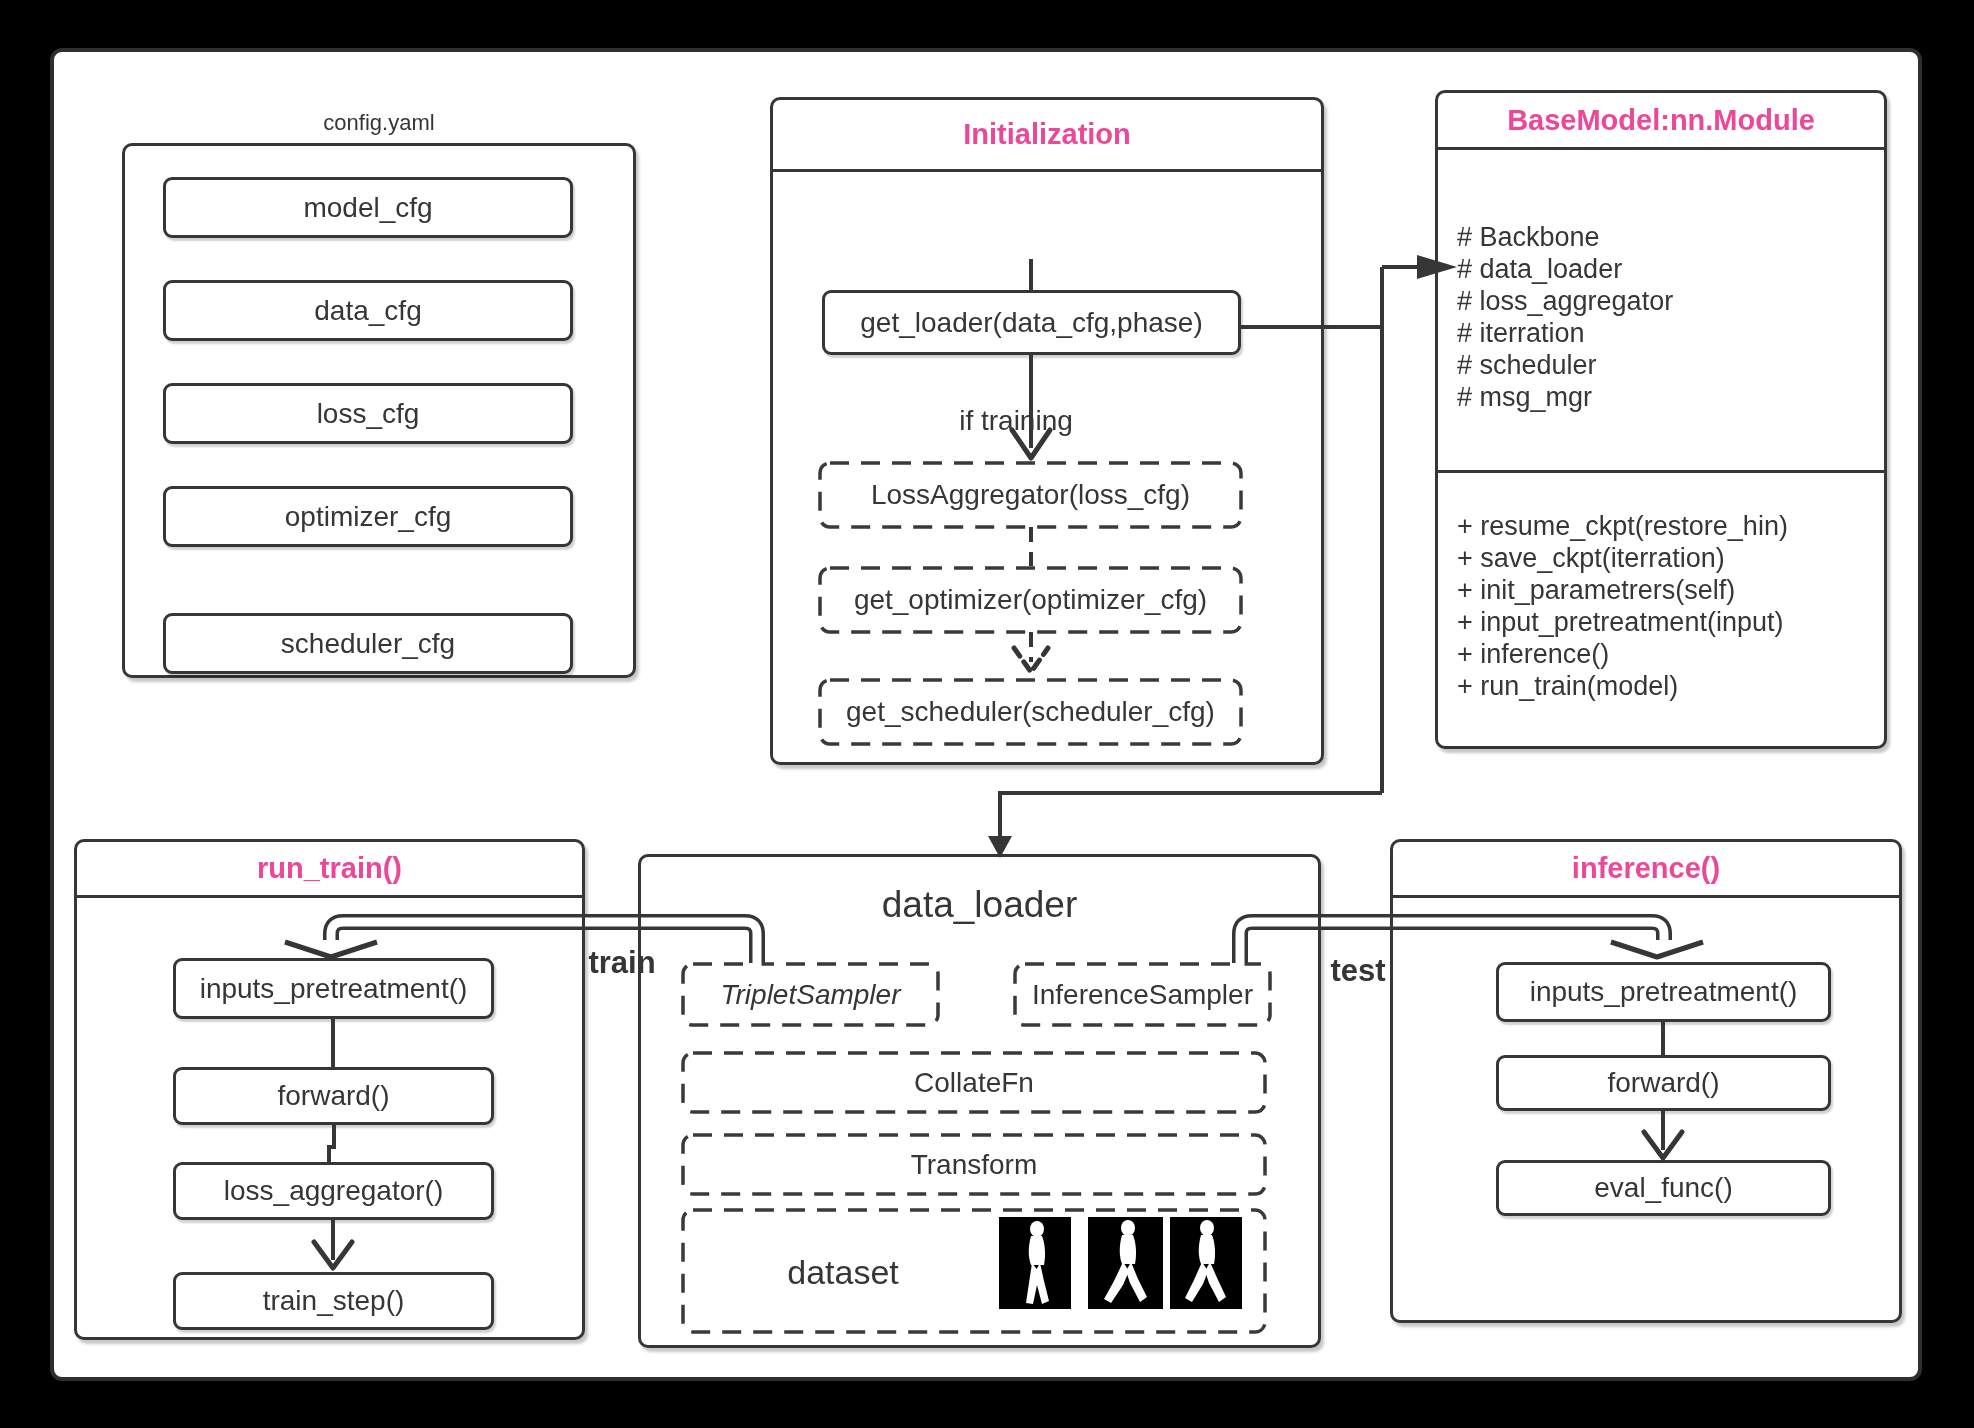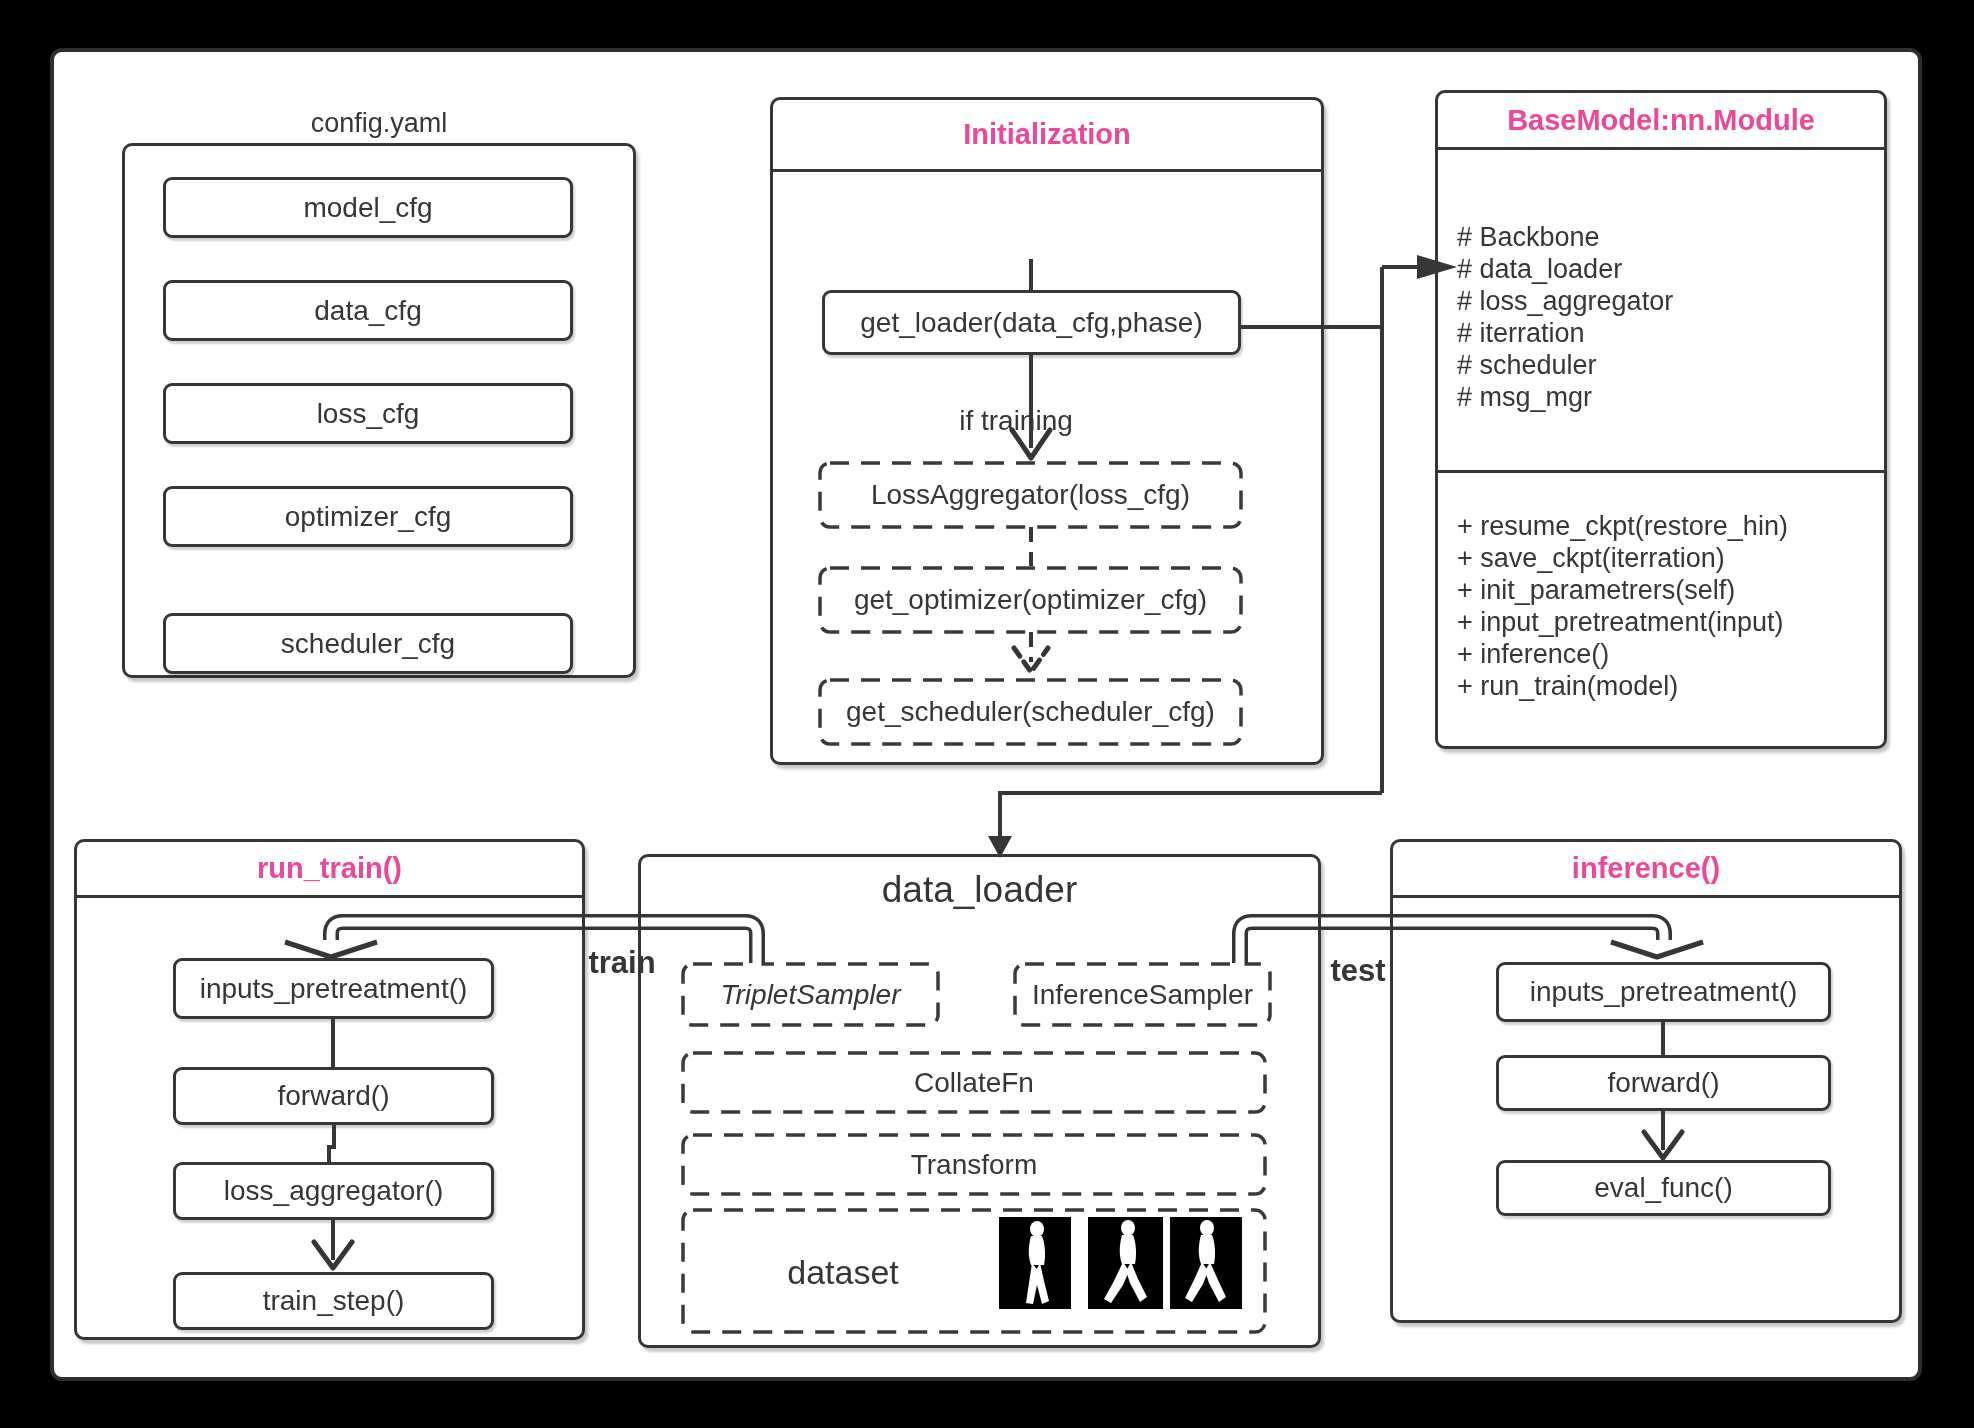--- a/index.html
+++ b/index.html
@@ -29,23 +29,23 @@
     display:flex; align-items:center; justify-content:center;
     font-size:28px; color:#363636; box-shadow:2px 3px 2px rgba(0,0,0,0.18);
     white-space:nowrap;
   }
   .ghost-label {
     position:absolute; display:flex; align-items:center; justify-content:center;
     font-size:28px; color:#363636; white-space:nowrap; box-sizing:border-box;
   }
   .floating-title {
     position:absolute; display:flex; align-items:center; justify-content:center;
-    font-size:27px; color:#363636; white-space:nowrap;
-  }
-  .big-title { font-size:37px; }
+    font-size:22px; color:#363636; white-space:nowrap;
+  }
+  .big-title { font-size:37px;margin-top:15px; }
   .edge-label { font-weight:bold; font-size:31px; }
   .member-lines { position:absolute; font-size:27px; line-height:32px; color:#363636; }
   .member-lines div { height:32px; white-space:nowrap; }
   .divider { position:absolute; border-top:3px solid #363636; }
   .sil-tile { position:absolute; background:#000; }
   .sil-tile svg { display:block; }
   #overlay { position:absolute; left:0; top:0; width:1974px; height:1428px;
     pointer-events:none; }
 </style>
 </head>

